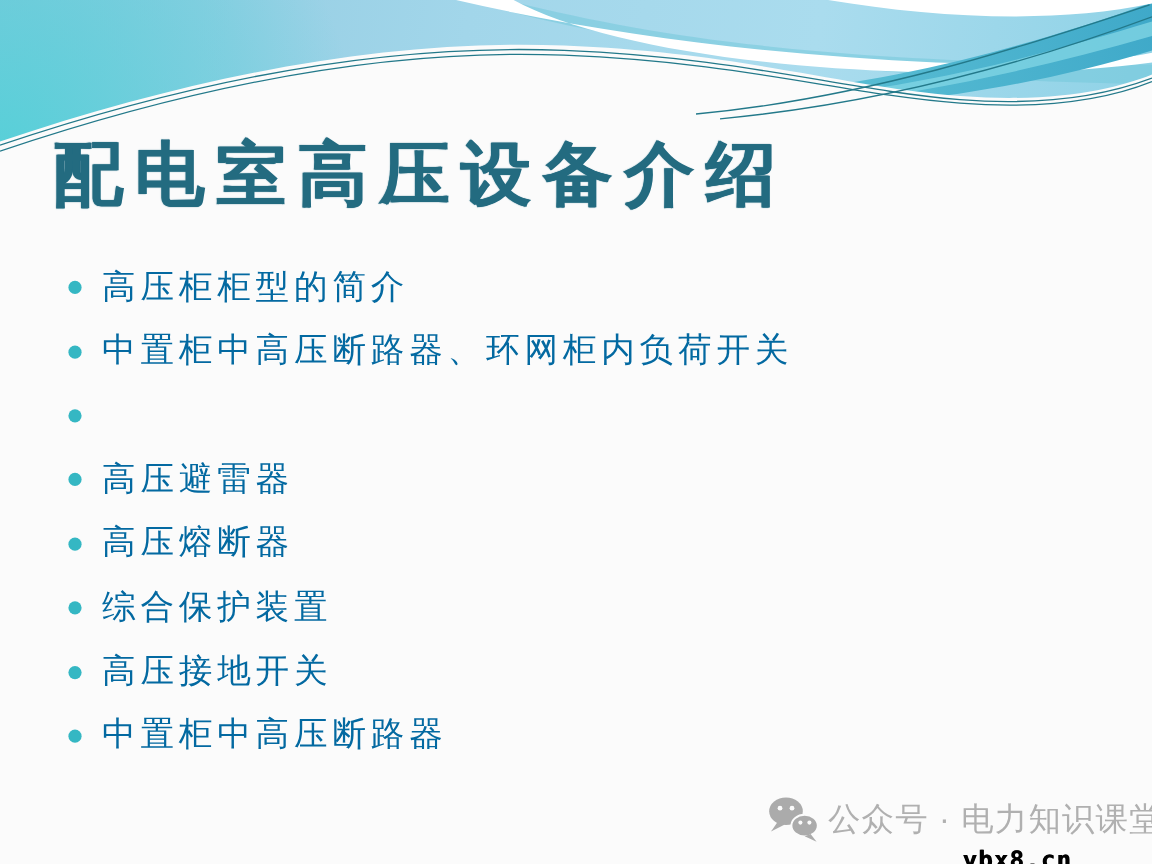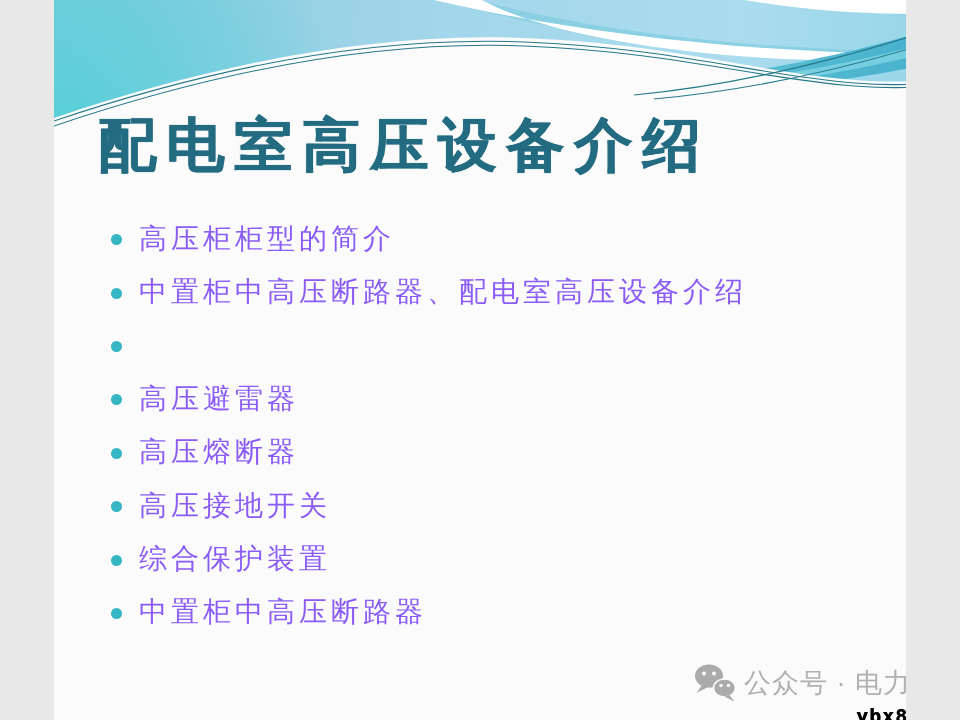--- a/index.html
+++ b/index.html
@@ -1,18 +1,18 @@
 <!DOCTYPE html>
 <html><head>
 <meta charset="utf-8">
 <style>
   html,body{margin:0;padding:0;background:#e8e8e8;}
   .slide{
     position:relative;
-    width:852px;height:720px;
+    width:960px;height:720px;
     background:#fbfbfb;
     overflow:hidden;
     font-family:"Liberation Sans", sans-serif;
     margin:0 auto;
   }
   .header-wave{
     position:absolute;left:0;top:0;width:960px;height:190px;
     display:block;
   }
   .title{
@@ -45,21 +45,21 @@
     width:11px;height:11px;
     border-radius:50%;
     background:#35b7c3;
     margin-right:17px;
     margin-top:2px;
   }
   .btext{
     font-family:"Liberation Serif", serif;
     font-size:28px;
     letter-spacing:4px;
-    color:#8b5cf6;
+    color:#0369a1;
     white-space:nowrap;
   }
   .footer{
     position:absolute;left:0;top:0;width:960px;height:720px;
     pointer-events:none;
     margin-left:28px;
   }
   .wechat-icon{
     position:absolute;left:610px;top:662px;
   }
@@ -132,40 +132,40 @@
 
   <h1 class="title">配电室高压设备介绍</h1>
 
   <ul class="bullets">
     <li>
         <span class="dot"></span>
         <span class="btext">高压柜柜型的简介</span>
       </li>
     <li>
         <span class="dot"></span>
-        <span class="btext">中置柜中高压断路器、配电室高压设备介绍</span>
+        <span class="btext">中置柜中高压断路器、环网柜内负荷开关</span>
       </li>
     <li>
         <span class="dot"></span>
       </li>
     <li>
         <span class="dot"></span>
         <span class="btext">高压避雷器</span>
       </li>
     <li>
         <span class="dot"></span>
         <span class="btext">高压熔断器</span>
       </li>
     <li>
         <span class="dot"></span>
-        <span class="btext">高压接地开关</span>
+        <span class="btext">综合保护装置</span>
       </li>
     <li>
         <span class="dot"></span>
-        <span class="btext">综合保护装置</span>
+        <span class="btext">高压接地开关</span>
       </li>
     <li>
         <span class="dot"></span>
         <span class="btext">中置柜中高压断路器</span>
       </li>
   </ul>
 
   <div class="footer">
     <svg class="wechat-icon" width="48" height="42" viewBox="0 0 48 42" aria-hidden="true">
       <g fill="#ababab">

